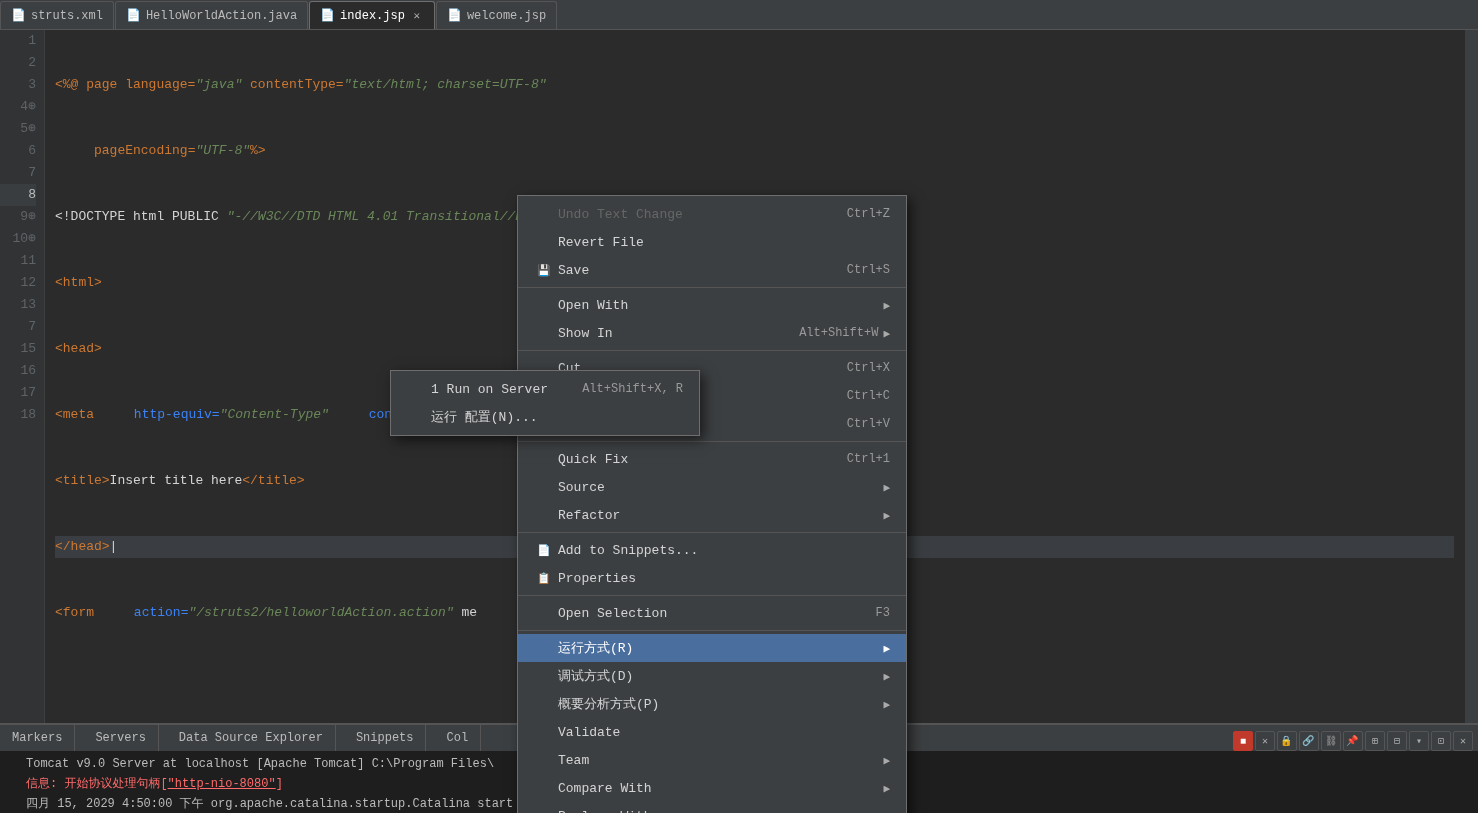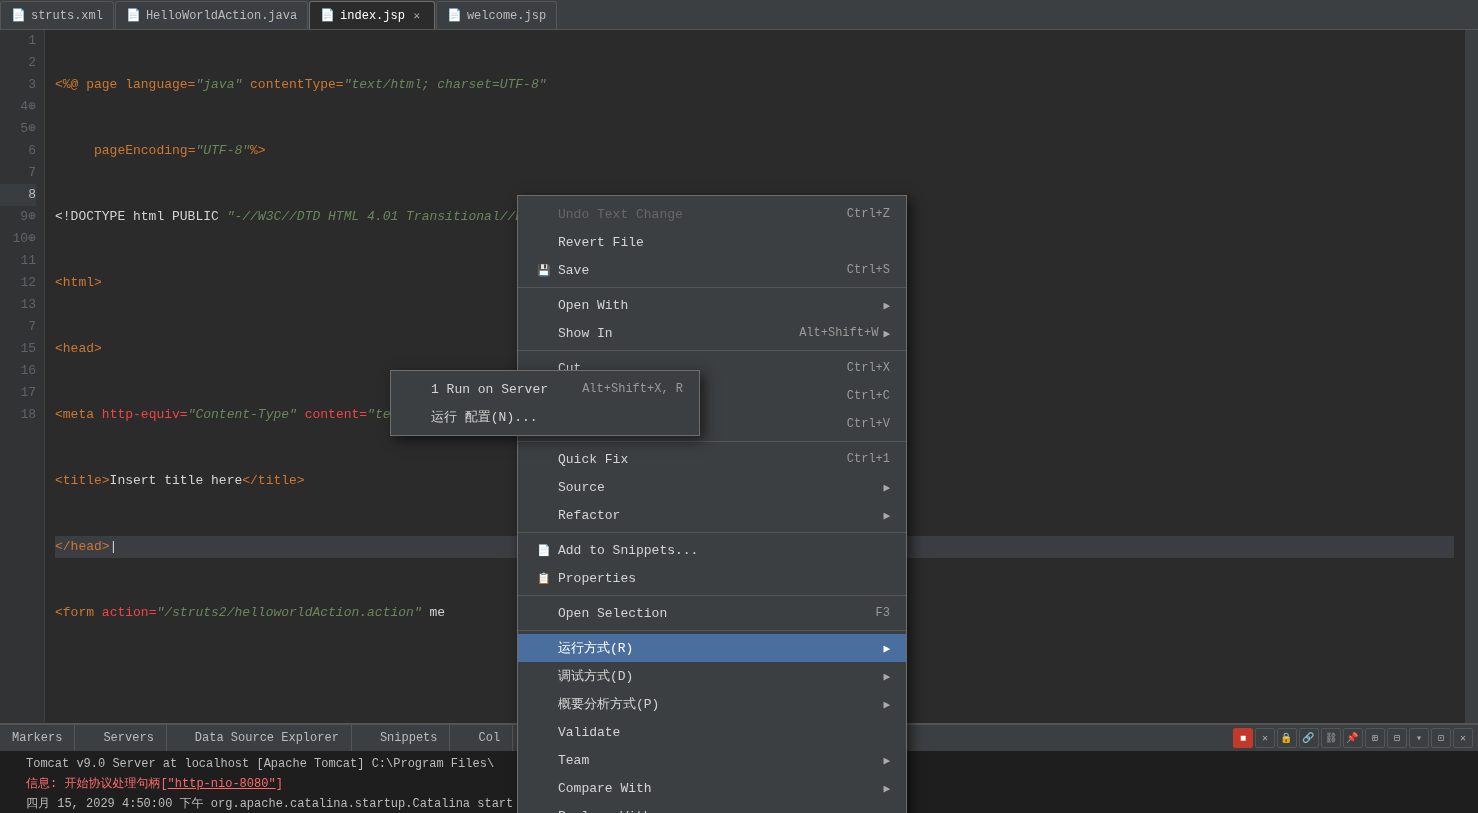--- a/index.html
+++ b/index.html
@@ -95,21 +95,21 @@
     }
     .code-line {
       height: 22px;
       line-height: 22px;
       display: block;
     }
     .code-line.highlighted { background: #3a3d41; }
 
     
     .kw { color: #cc7832; }
-    .attr { color: #ef4444; }
+    .attr { color: #3b82f6; margin-left: 32px; }
     .attr-val { color: #6a8759; font-style: italic; }
     .directive { color: #cc7832; }
     .text-white { color: #d4d4d4; }
 
     
     .right-scrollbar {
       width: 14px;
       background: #3c3f41;
       border-left: 1px solid #2b2b2b;
     }
@@ -119,22 +119,22 @@
       height: 90px;
       background: #1e1e1e;
       border-top: 2px solid #555;
       display: flex;
       flex-direction: column;
     }
     .bottom-tabs {
       display: flex;
       background: #3c3f41;
       height: 26px;
-      align-items: center;
-      gap: 16px;
+      align-items: flex-end;
+      gap: 8px;
       overflow: hidden;
     }
     .bottom-tab {
       padding: 2px 12px;
       font-size: 12px;
       color: #bbb;
       height: 26px;
       display: flex;
       align-items: center;
       cursor: pointer;

